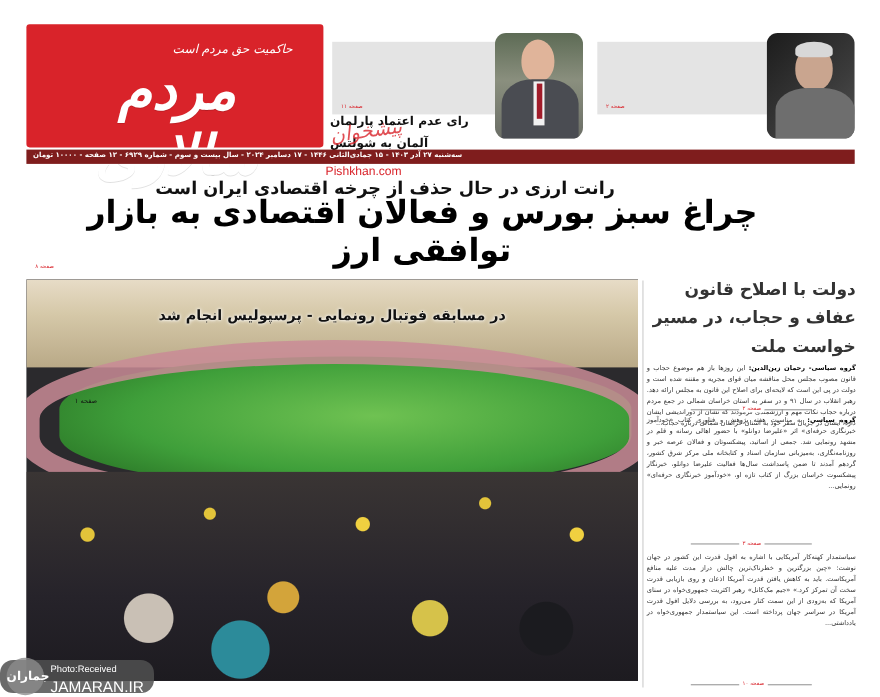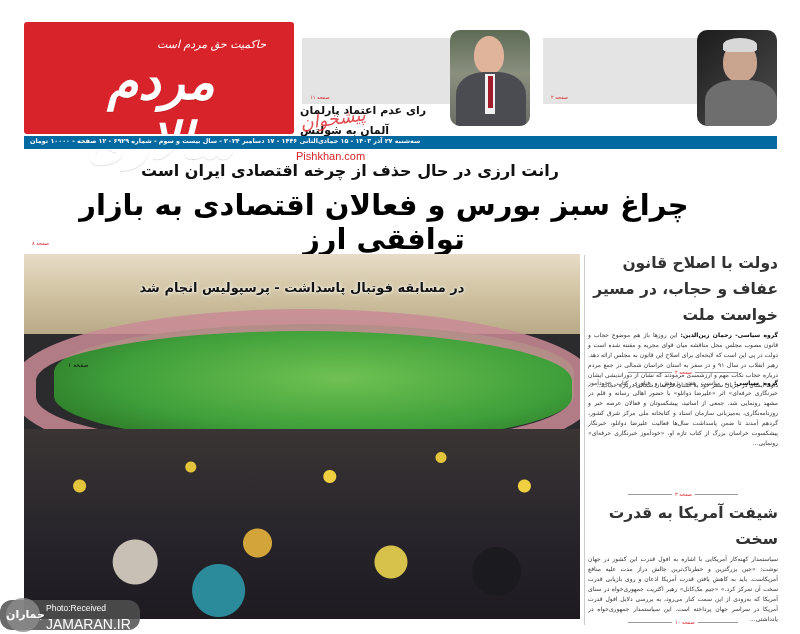--- a/index.html
+++ b/index.html
@@ -47,41 +47,41 @@
   .teaser-2 .pg { left: 8px; }
 
   
   .portrait-bg-dark { background: linear-gradient(135deg, #1c1c1c 0%, #3a3a3a 60%, #505050 100%); width:100%; height:100%; position:relative; }
   .portrait-bg-light { background: linear-gradient(180deg, #5d6b55 0%, #8a8f7e 45%, #6b6e66 100%); width:100%; height:100%; position:relative; }
   .head { position: absolute; border-radius: 50% 50% 45% 45%; }
   .body-shape { position: absolute; border-radius: 40% 40% 0 0; }
 
   
   .datebar {
-    position: absolute; left: 24px; top: 136px; width: 753px; height: 13px; background: #0369a1;
+    position: absolute; left: 24px; top: 136px; width: 753px; height: 13px; background: #7f1d1d;
   }
   .datebar .date {
     position: absolute; left: 6px; top: 1px; color: #fff; font-size: 6.4px; direction: rtl;
     white-space: nowrap; font-weight: bold;
   }
   .watermark-fa {
     position: absolute; left: 300px; top: 108px; color: #d9232a; font-size: 18px;
     font-family: "DejaVu Serif", serif; font-style: italic; opacity: .8; transform: rotate(-8deg); direction: rtl;
   }
   .watermark {
     position: absolute; left: 296px; top: 150px; color: #d9232a; font-size: 11px;
     font-family: "Liberation Sans", sans-serif;
   }
 
   .kicker {
     position: absolute; left: 80px; top: 161px; width: 540px; text-align: center; direction: rtl;
     font-weight: bold; font-size: 16px; color: #111;
   }
   .headline {
-    position: absolute; left: 24px; top: 188px; width: 720px; text-align: center; direction: rtl;
+    position: absolute; left: 24px; top: 176px; width: 720px; text-align: center; direction: rtl;
     font-weight: bold; font-size: 29px; color: #000; letter-spacing: -0.5px;
   }
 
   
   .photo {
     position: absolute; left: 24px; top: 254px; width: 556px; height: 365px; overflow: hidden;
     background: #2b2a2d;
   }
   .photo .stands-top { position: absolute; left:0; top:0; width:100%; height:80px;
     background: linear-gradient(180deg, #e7dcc7 0%, #d5c8a8 40%, #b9a987 100%); }
@@ -176,21 +176,21 @@
 
 <div class="kicker">رانت ارزی در حال حذف از چرخه اقتصادی ایران است</div>
 <div class="headline">چراغ سبز بورس و فعالان اقتصادی به بازار توافقی ارز</div>
 <div class="pagenum-top">صفحه ۸</div>
 
 <div class="photo">
   <div class="stands-top"></div>
   <div class="field"></div>
   <div class="track"></div>
   <div class="crowd"></div>
-  <div class="sub">در مسابقه فوتبال پاسداشت - پرسپولیس انجام شد</div>
+  <div class="sub">در مسابقه فوتبال رونمایی - پرسپولیس انجام شد</div>
   <div class="pg">صفحه ۱</div>
 </div>
 
 <div class="credit">
   <div class="logo-circle">جماران</div>
   <div class="line1">Photo:Received</div>
   <div class="line2">JAMARAN.IR</div>
 </div>
 
 <div class="vline"></div>
@@ -205,19 +205,18 @@
     </div>
 
   <div class="story" style="top:126px;">
     <p><b>گروه سیاسی:</b> <span>به مناسبت هفته پژوهش و فناوری کتاب «خودآموز خبرنگاری حرفه‌ای» اثر «علیرضا دوانلو» با حضور اهالی رسانه و قلم در مشهد رونمایی شد. جمعی از اساتید، پیشکسوتان و فعالان عرصه خبر و روزنامه‌نگاری، به‌میزبانی سازمان اسناد و کتابخانه ملی مرکز شرق کشور، گردهم آمدند تا ضمن پاسداشت سال‌ها فعالیت علیرضا دوانلو، خبرنگار پیشکسوت خراسان بزرگ از کتاب تازه او، «خودآموز خبرنگاری حرفه‌ای» رونمایی...</span></p>
   </div>
   <div class="sep" style="top:244px;">
       <span>صفحه ۳</span>
     </div>
 
   <div class="story" style="top:250px;">
-    <h2>شیفت آمریکا به قدرت سخت</h2>
     <p><span>سیاستمدار کهنه‌کار آمریکایی با اشاره به افول قدرت این کشور در جهان نوشت: «چین بزرگترین و خطرناک‌ترین چالش دراز مدت علیه منافع آمریکاست. باید به کاهش یافتن قدرت آمریکا اذعان و روی بازیابی قدرت سخت آن تمرکز کرد.» «جیم مک‌کانل» رهبر اکثریت جمهوری‌خواه در سنای آمریکا که به‌زودی از این سمت کنار می‌رود، به بررسی دلایل افول قدرت آمریکا در سراسر جهان پرداخته است. این سیاستمدار جمهوری‌خواه در یادداشتی...</span></p>
   </div>
   <div class="sep" style="top:372px;">
       <span>صفحه ۱۰</span>
     </div>
 </div>
 
 </body></html>

